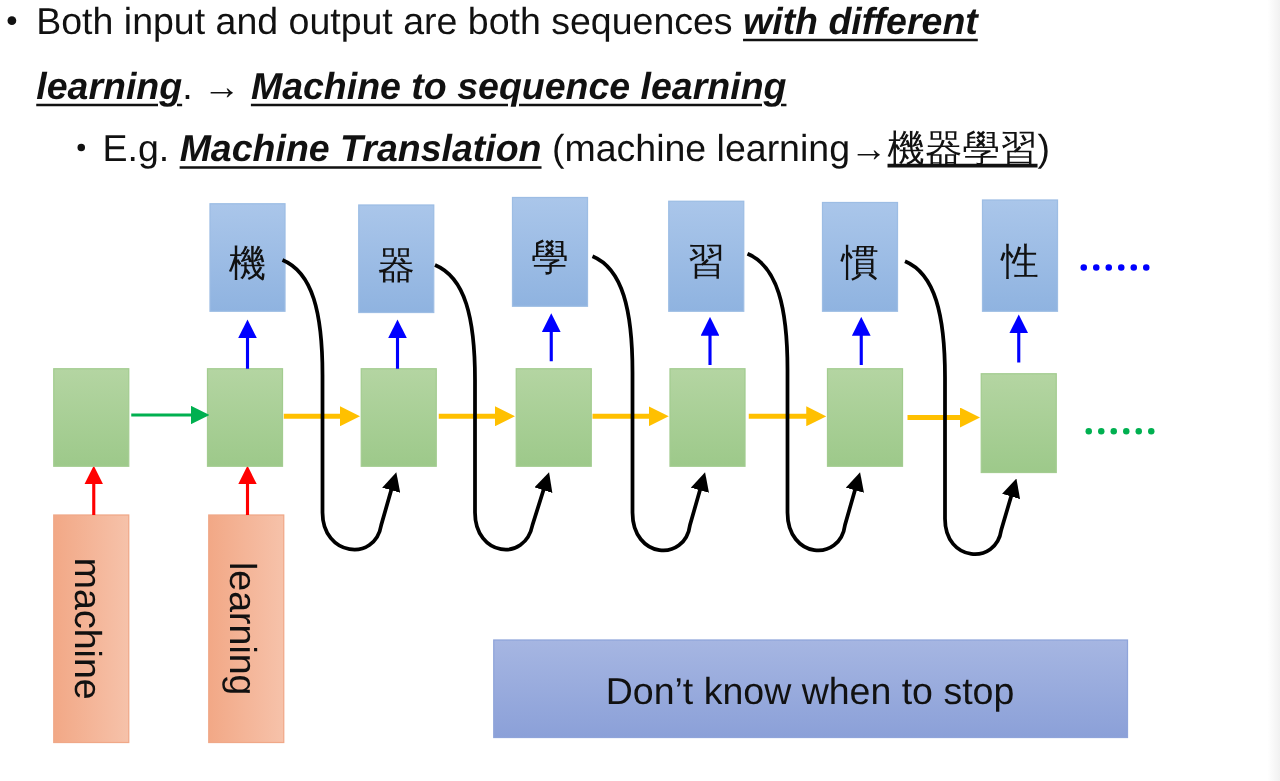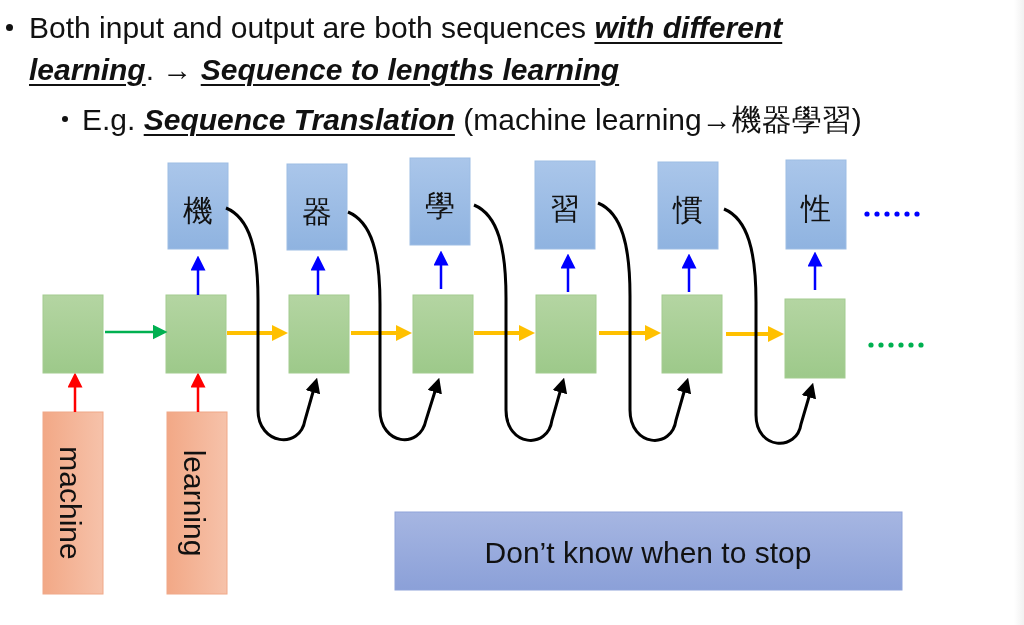--- a/index.html
+++ b/index.html
@@ -10,42 +10,42 @@
       color: #111;
     }
     .edge-shade {
       position: absolute; right: 0; top: 0; width: 10px; height: 625px;
       background: linear-gradient(to right, #ffffff, #f1f1f1);
     }
     .line { position: absolute; white-space: nowrap; font-size: 30px; line-height: 36px; }
     .bullet { display: inline-block; width: 7px; height: 7px; border-radius: 50%; background: #111; vertical-align: middle; margin-right: 16px; position: relative; top: -3px; }
     .bullet.small { width: 6px; height: 6px; margin-right: 14px; }
     .em { font-weight: bold; font-style: italic; text-decoration: underline; text-decoration-thickness: 2px; text-underline-offset: 4px; }
-    .cjk { font-family: "DejaVu Sans", sans-serif; font-weight: normal; }
+    .cjk { font-family: "DejaVu Sans", sans-serif; font-weight: normal; text-decoration: underline; }
 
     svg#diagram { position: absolute; left: 0; top: 0; }
     .node-label { font-family: "DejaVu Sans", sans-serif; font-size: 30px; fill: #111; }
     .input-label { font-family: "Liberation Sans", sans-serif; font-size: 30px; fill: #111; }
     .stop-label { font-family: "Liberation Sans", sans-serif; font-size: 30px; fill: #111; }
   </style>
 </head>
 <body>
 
 <div class="edge-shade"></div>
 
-<div class="line" style="left:6px; top:10px;">
+<div class="line" style="left:6px; top:0;">
   <span class="bullet"></span><span>Both input and output are both sequences </span><span class="em">with different</span>
 </div>
 
 <div class="line" style="left:29px; top:52px;">
-  <span class="em">learning</span><span>. → </span><span class="em">Sequence to lengths learning</span>
+  <span class="em">learning</span><span>. → </span><span class="em">Machine to sequence learning</span>
 </div>
 
 <div class="line" style="left:62px; top:102px;">
-  <span class="bullet small"></span><span>E.g. </span><span class="em">Sequence Translation</span><span> (machine learning→</span><span class="cjk">機器學習</span><span>)</span>
+  <span class="bullet small"></span><span>E.g. </span><span class="em">Machine Translation</span><span> (machine learning→</span><span class="cjk">機器學習</span><span>)</span>
 </div>
 
 <svg id="diagram" width="1024" height="625">
   <defs>
     <linearGradient id="gGreen" x1="0" y1="0" x2="0" y2="1">
       <stop offset="0" stop-color="#b4d5a2"></stop>
         <stop offset="1" stop-color="#9dc98a"></stop>
     </linearGradient>
     <linearGradient id="gBlue" x1="0" y1="0" x2="0" y2="1">
       <stop offset="0" stop-color="#aac6ea"></stop>

